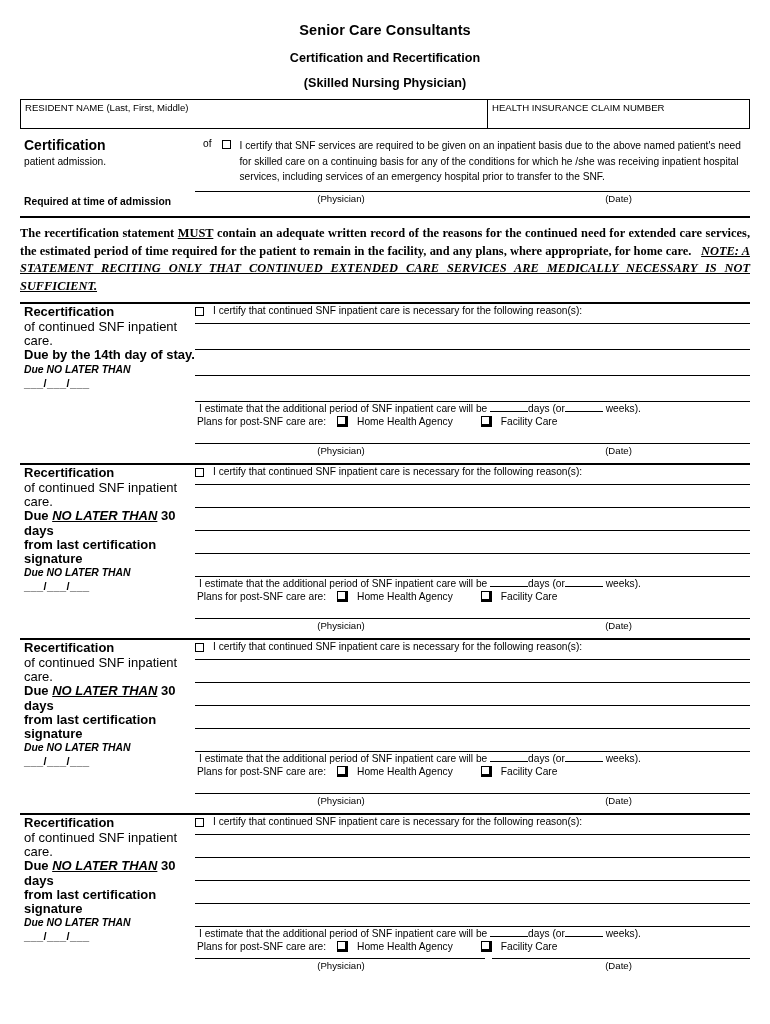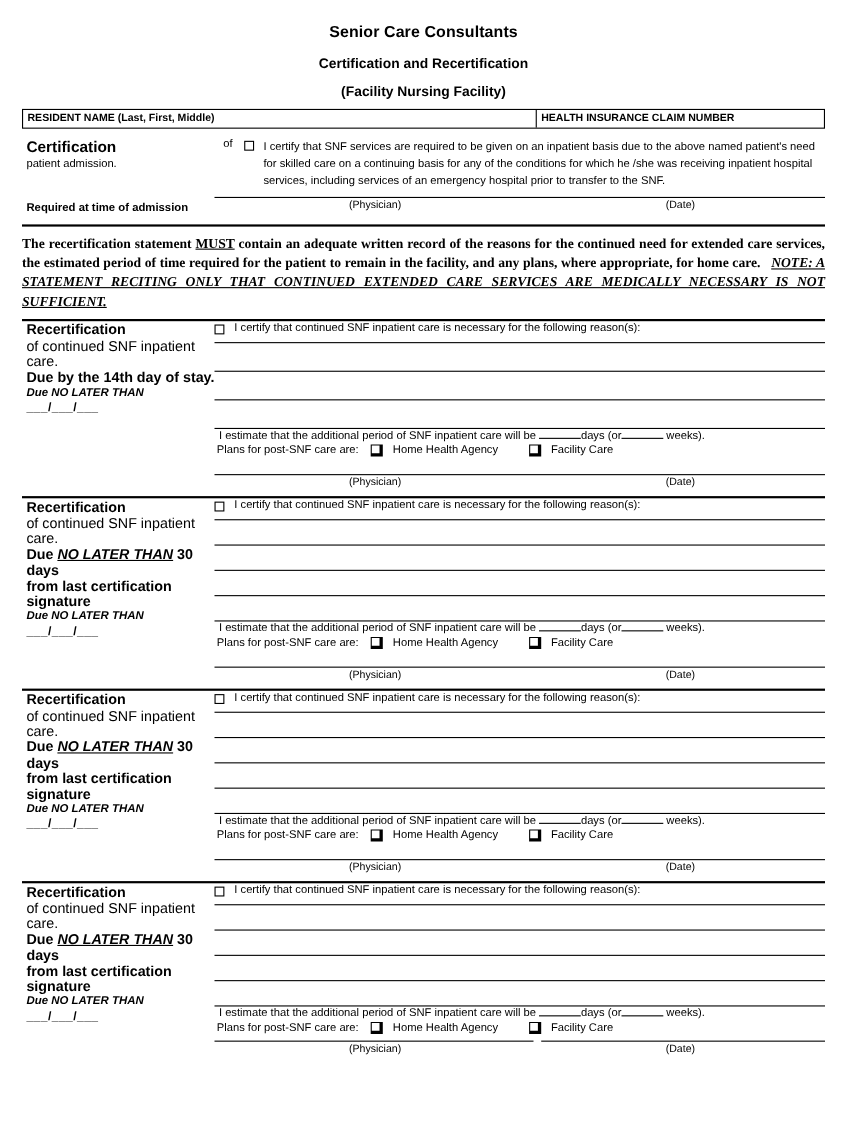--- a/index.html
+++ b/index.html
@@ -38,23 +38,22 @@
   .doc-sub2 {
     font-size: 12.6px;
     font-weight: bold;
     margin: 0 0 9px 0;
   }
 
   
   .id-table {
     display: flex;
     border: 1.6px solid #000;
-    height: 18px;
-    box-sizing: border-box;
-    font-weight: bold;
+    height: 30px;
+    box-sizing: border-box;
   }
   .id-cell {
     box-sizing: border-box;
     padding: 2px 0 0 4px;
     font-size: 9.6px;
     line-height: 12px;
   }
   .id-cell.left  { width: 467px; border-right: 1.6px solid #000; }
   .id-cell.right { flex: 1; }
 
@@ -228,21 +227,21 @@
   .lcol-pad { padding-left: 4px; }
 </style>
 </head>
 <body>
 
 <div class="page">
 
   <div class="title-block">
     <div class="doc-title">Senior Care Consultants</div>
     <div class="doc-sub">Certification and Recertification</div>
-    <div class="doc-sub2">(Facility Nursing Facility)</div>
+    <div class="doc-sub2">(Skilled Nursing Physician)</div>
   </div>
 
   <div class="id-table">
     <div class="id-cell left">
       <span>RESIDENT NAME (Last, First, Middle)</span>
     </div>
     <div class="id-cell right">
       <span>HEALTH INSURANCE CLAIM NUMBER</span>
     </div>
   </div>

